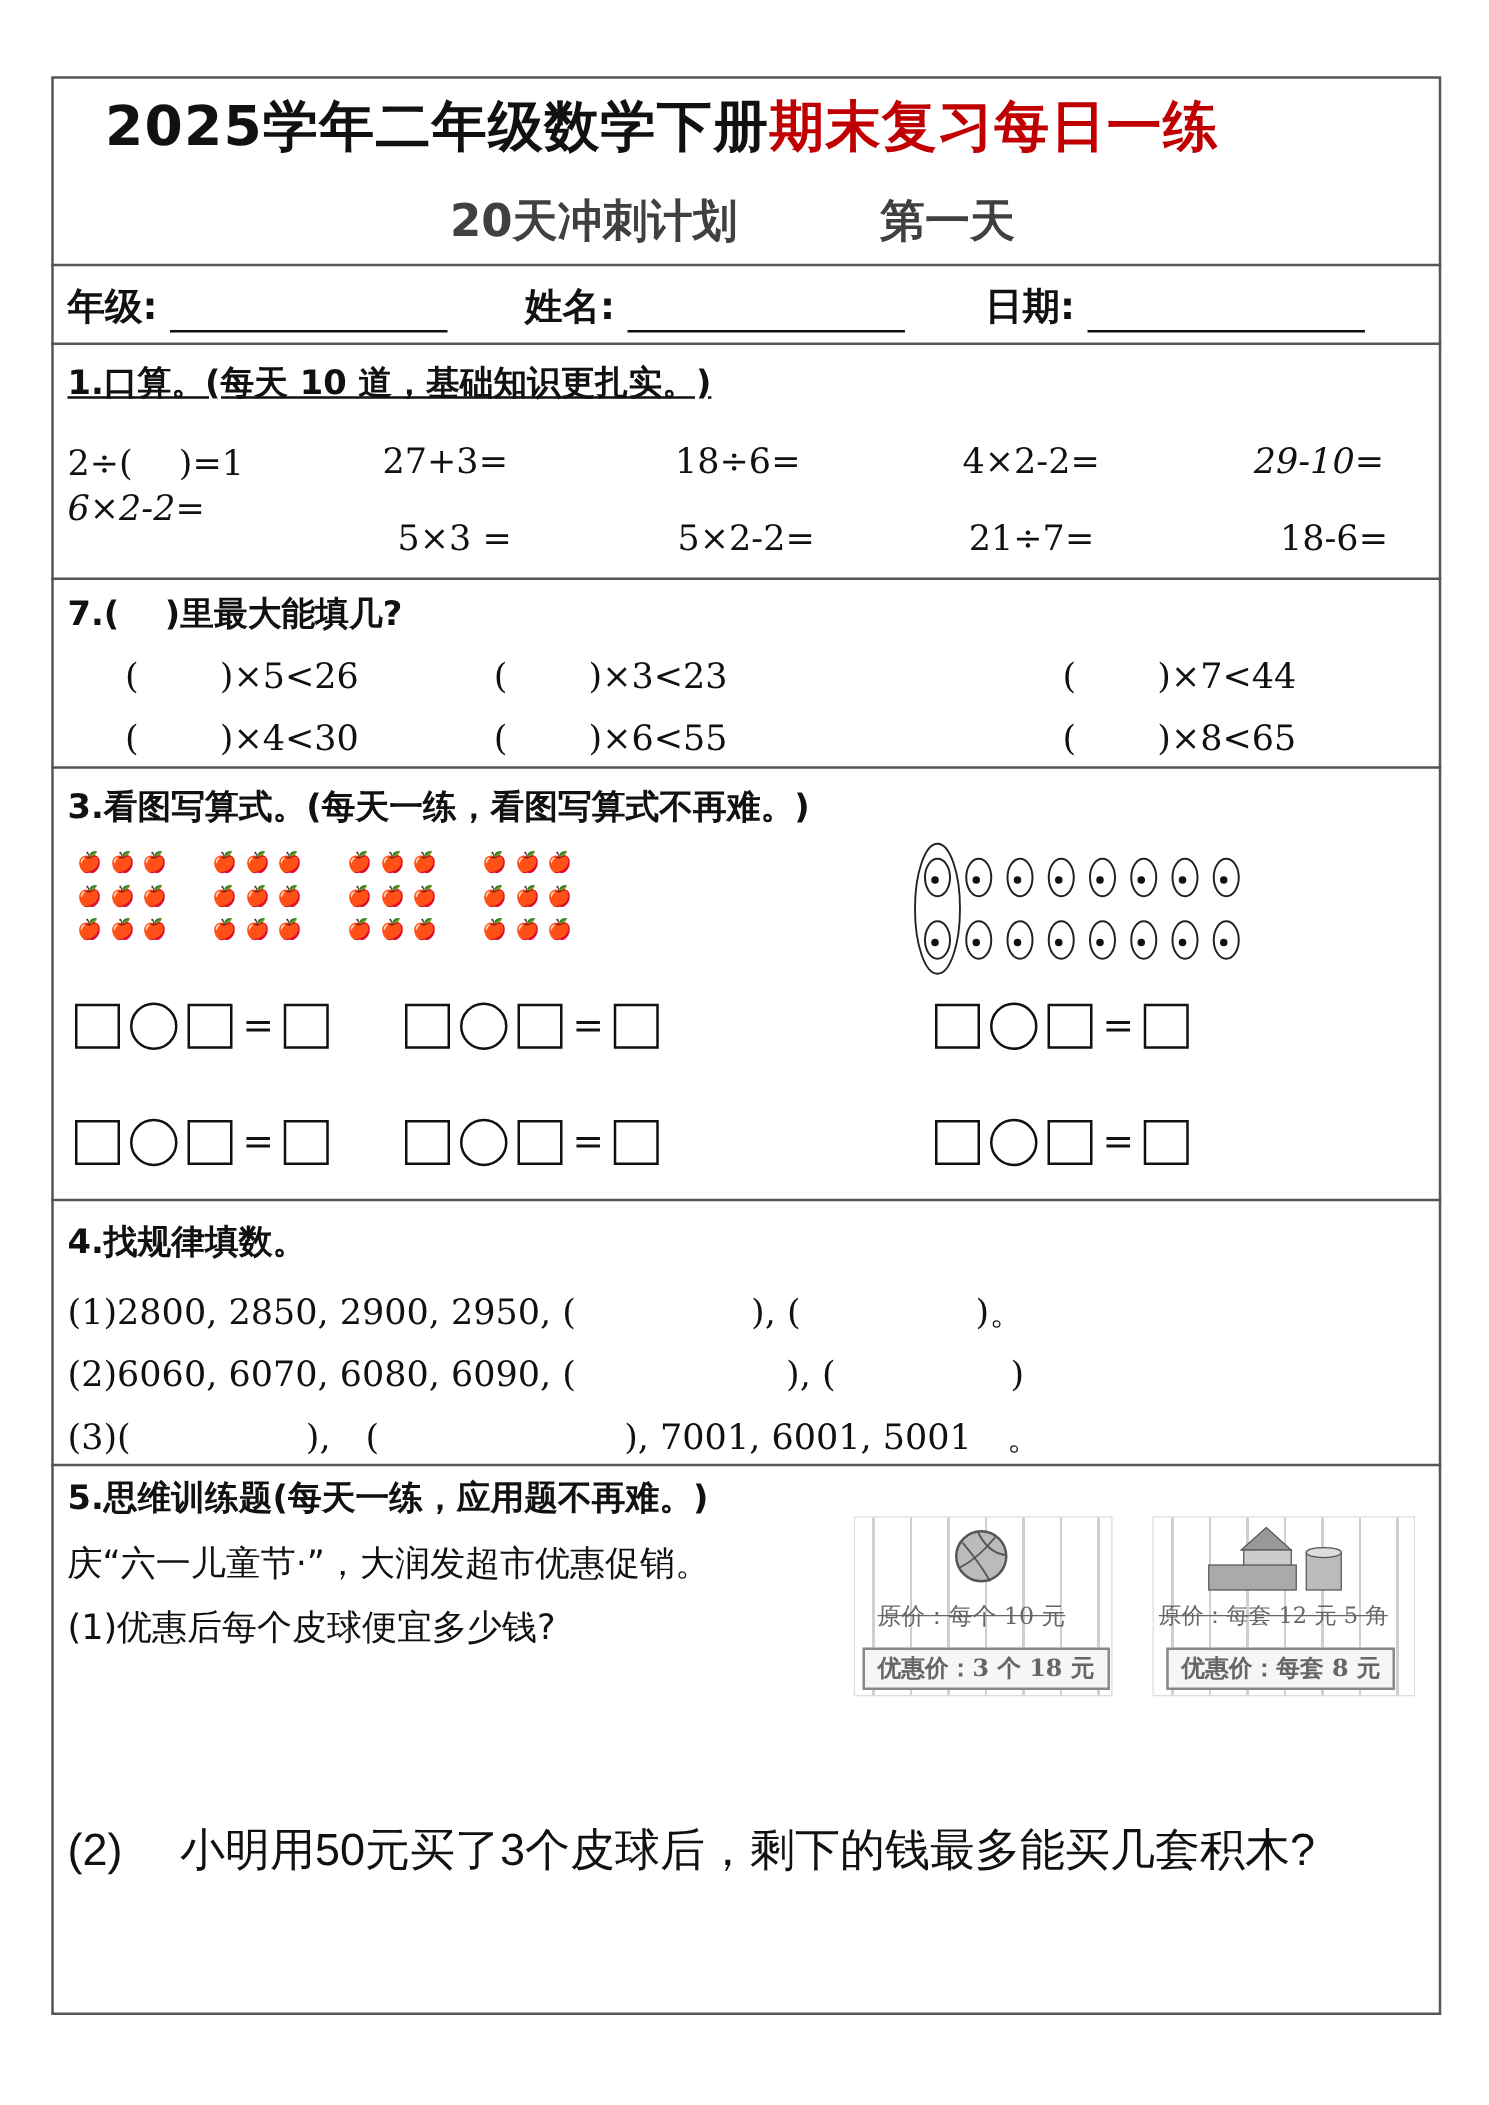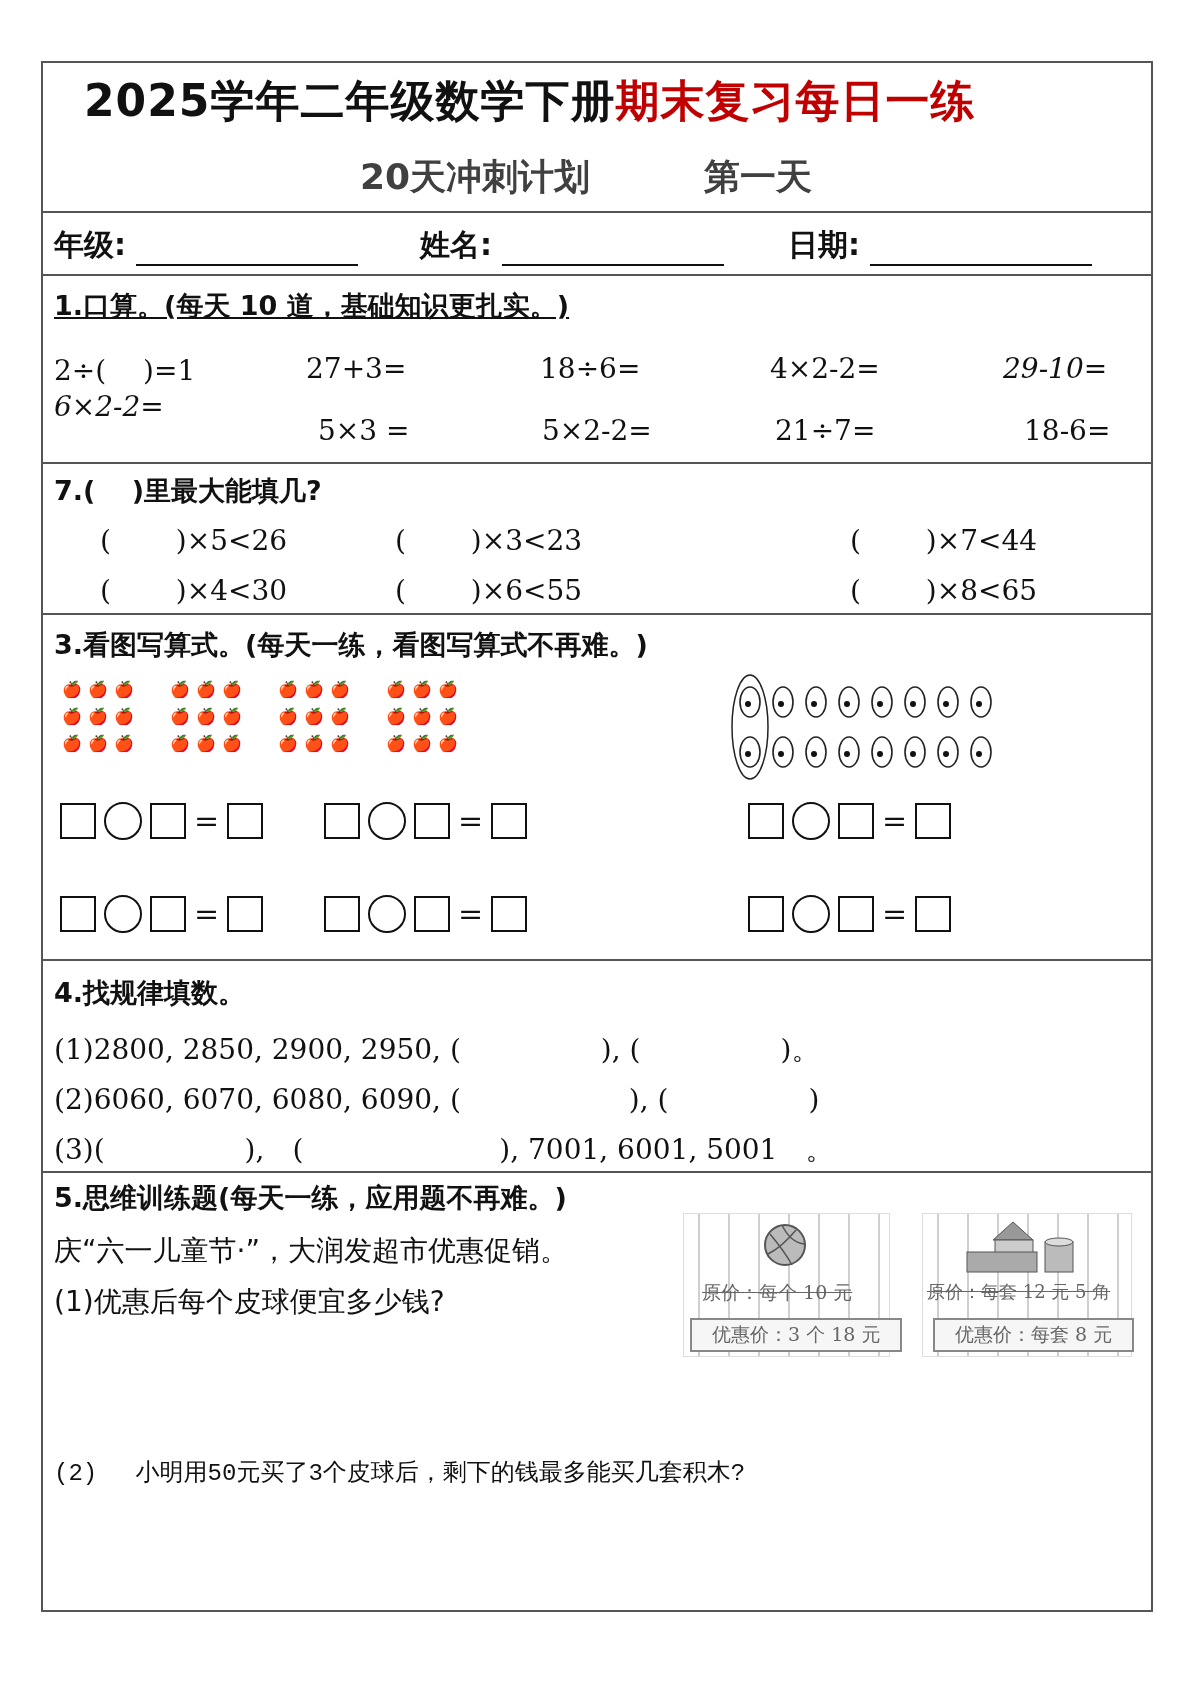--- a/index.html
+++ b/index.html
@@ -15,21 +15,21 @@
   .heading { font-family:"DejaVu Sans","Liberation Sans",sans-serif; font-weight:bold; font-size:27px; }
   .math { font-size:28px; }
   .eq { display:flex; align-items:center; gap:8px; }
   .sq { width:36px; height:36px; border:2px solid #111; box-sizing:border-box; }
   .circ { width:38px; height:38px; border:2px solid #111; border-radius:50%; box-sizing:border-box; }
   .eqs { font-size:30px; line-height:30px; }
   .apple-grid { display:grid; grid-template-columns:repeat(3,26px); grid-auto-rows:27px; }
   .sign { position:absolute; border:1px solid #ddd; background:repeating-linear-gradient(90deg,#fff 0 14px,#cfcfcf 14px 16px,#fff 16px 30px); }
   .tag { position:absolute; font-family:"DejaVu Serif","Liberation Serif",serif; font-size:19px; color:#666; white-space:nowrap; }
   .strike { text-decoration:line-through; }
-  .tagbox { border:2px solid #888; background:#f6f6f6; padding:2px 20px; }
+  .tagbox { border:2px solid #888; background:#f6f6f6; padding:2px 10px;font-weight:bold; }
 </style>
 </head>
 <body>
 
 <div class="frame"></div>
 <div class="hline" style="top:211px"></div>
 <div class="hline" style="top:274px"></div>
 <div class="hline" style="top:462px"></div>
 <div class="hline" style="top:613px"></div>
 <div class="hline" style="top:959px"></div>
@@ -211,21 +211,21 @@
 </div>
 
 <div class="abs heading" style="left:54px; top:975px;">4.找规律填数。</div>
 <div class="abs math" style="left:54px; top:1031px;">(1)2800, 2850, 2900, 2950, (　　　　　), (　　　　　)。</div>
 <div class="abs math" style="left:54px; top:1081px;">(2)6060, 6070, 6080, 6090, (　　　　　　), (　　　　　)</div>
 <div class="abs math" style="left:54px; top:1131px;">(3)(　　　　　),　(　　　　　　　), 7001, 6001, 5001　。</div>
 
 <div class="abs heading" style="left:54px; top:1180px;">5.思维训练题(每天一练，应用题不再难。)</div>
 <div class="abs" style="left:54px; top:1232px; font-size:28px; font-family:'DejaVu Sans','Liberation Sans',sans-serif;">庆“六一儿童节·”，大润发超市优惠促销。</div>
 <div class="abs" style="left:54px; top:1283px; font-size:28px; font-family:'DejaVu Sans','Liberation Sans',sans-serif;">(1)优惠后每个皮球便宜多少钱?</div>
-<div class="abs" style="left:54px; top:1456px; font-size:24px; font-family:Liberation Mono, monospace;">(2)　 小明用50元买了3个皮球后，剩下的钱最多能买几套积木?</div>
+<div class="abs" style="left:54px; top:1456px; font-size:36px; font-family:Liberation Sans, sans-serif;">(2)　 小明用50元买了3个皮球后，剩下的钱最多能买几套积木?</div>
 
 <div class="sign" style="left:683px; top:1213px; width:205px; height:142px;">
   <svg style="position:absolute; left:78px; top:8px;" width="46" height="46" viewBox="0 0 46 46">
     <circle cx="23" cy="23" r="20" fill="#bbb" stroke="#555" stroke-width="2"></circle>
     <path d="M8 12 Q23 30 30 43 M20 3 Q28 20 42 22 M34 8 Q20 25 6 32" fill="none" stroke="#555" stroke-width="1.5"></path>
   </svg>
   <div class="tag strike" style="left:18px; top:66px;">原价：每个 10 元</div>
   <div class="tag tagbox" style="left:6px; top:104px;">优惠价：3 个 18 元</div>
 </div>
 <div class="sign" style="left:922px; top:1213px; width:208px; height:142px;">

